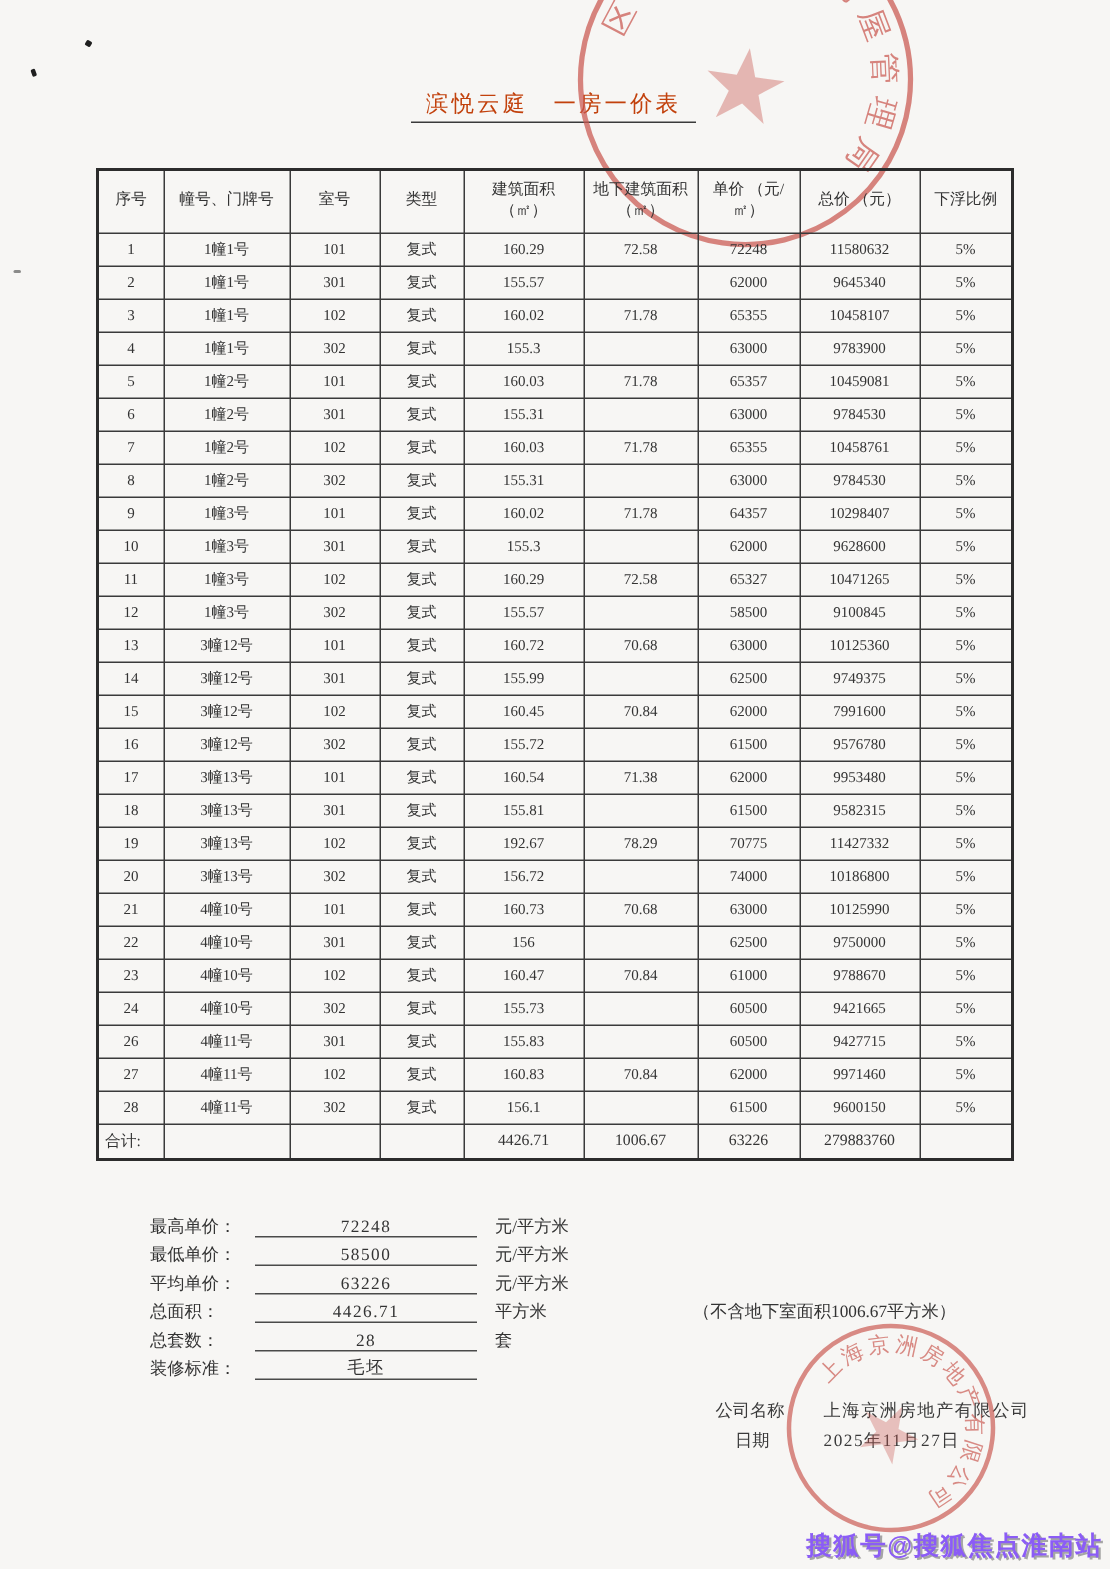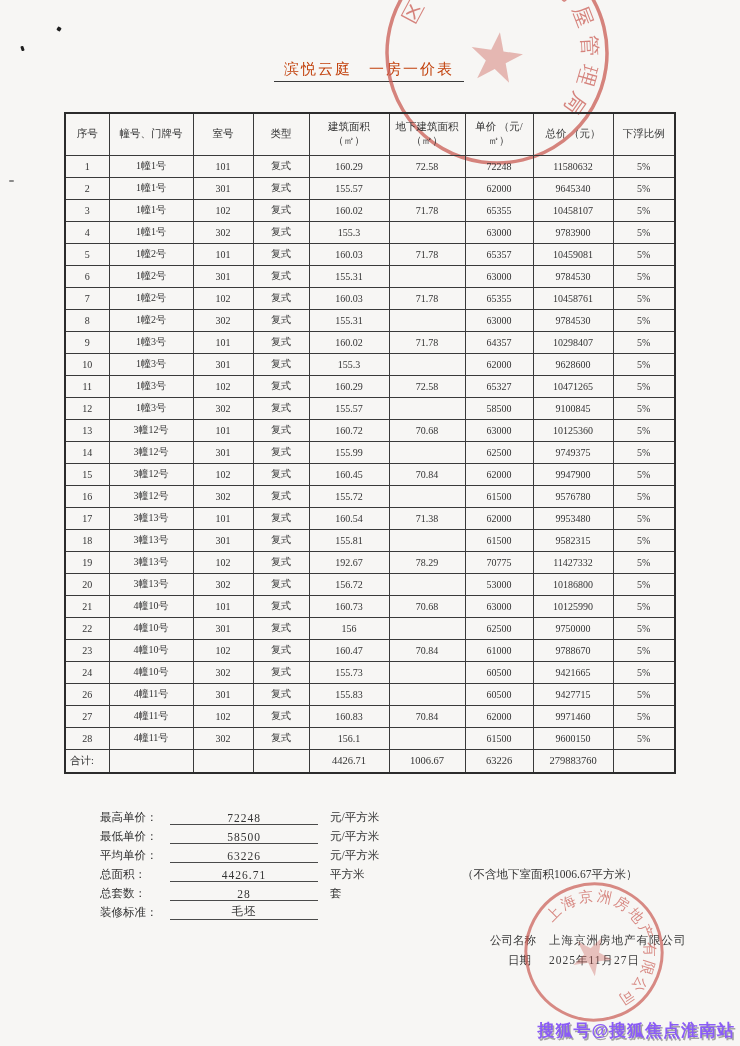--- a/index.html
+++ b/index.html
@@ -30,21 +30,21 @@
   .summary { position:absolute; left:100px; top:806px; font-size:11.5px; color:#333; }
   .summary-line { display:flex; align-items:flex-end; height:19px; margin-bottom:0; white-space:nowrap; }
   .summary-label { width:70px; }
   .summary-value {
     width:148px; text-align:center; border-bottom:1.5px solid #4a4a4a;
     margin-right:12px; letter-spacing:1px;
   }
   .summary-unit { width:70px; }
   .summary-note { margin-left:62px; }
   .signature { position:absolute; left:477px; top:930px; font-size:11.5px; color:#3a3a3a; }
-  .sig-line { display:flex; height:20px; align-items:center;text-align:center; }
+  .sig-line { display:flex; height:20px; align-items:center; }
   .sig-label { width:72px; }
   .sig-line.date .sig-label { padding-left:13px; }
   .sig-value { letter-spacing:1px; }
   .watermark {
     position:absolute; right:5px; bottom:4px;
     font-family:"Liberation Sans", sans-serif; font-weight:bold;
     font-size:17px; letter-spacing:1px; color:#8b5cf6;
     text-shadow:1.5px 1.5px 0 rgba(150,150,150,0.85);
   }
   .stamp { position:absolute; pointer-events:none; }
@@ -258,21 +258,21 @@
           <td>5%</td>
         </tr>
         <tr>
           <td>15</td>
           <td>3幢12号</td>
           <td>102</td>
           <td>复式</td>
           <td>160.45</td>
           <td>70.84</td>
           <td>62000</td>
-          <td>9947900</td>
+          <td>7991600</td>
           <td>5%</td>
         </tr>
         <tr>
           <td>16</td>
           <td>3幢12号</td>
           <td>302</td>
           <td>复式</td>
           <td>155.72</td>
           <td></td>
           <td>61500</td>
@@ -312,21 +312,21 @@
           <td>11427332</td>
           <td>5%</td>
         </tr>
         <tr>
           <td>20</td>
           <td>3幢13号</td>
           <td>302</td>
           <td>复式</td>
           <td>156.72</td>
           <td></td>
-          <td>53000</td>
+          <td>74000</td>
           <td>10186800</td>
           <td>5%</td>
         </tr>
         <tr>
           <td>21</td>
           <td>4幢10号</td>
           <td>101</td>
           <td>复式</td>
           <td>160.73</td>
           <td>70.68</td>

